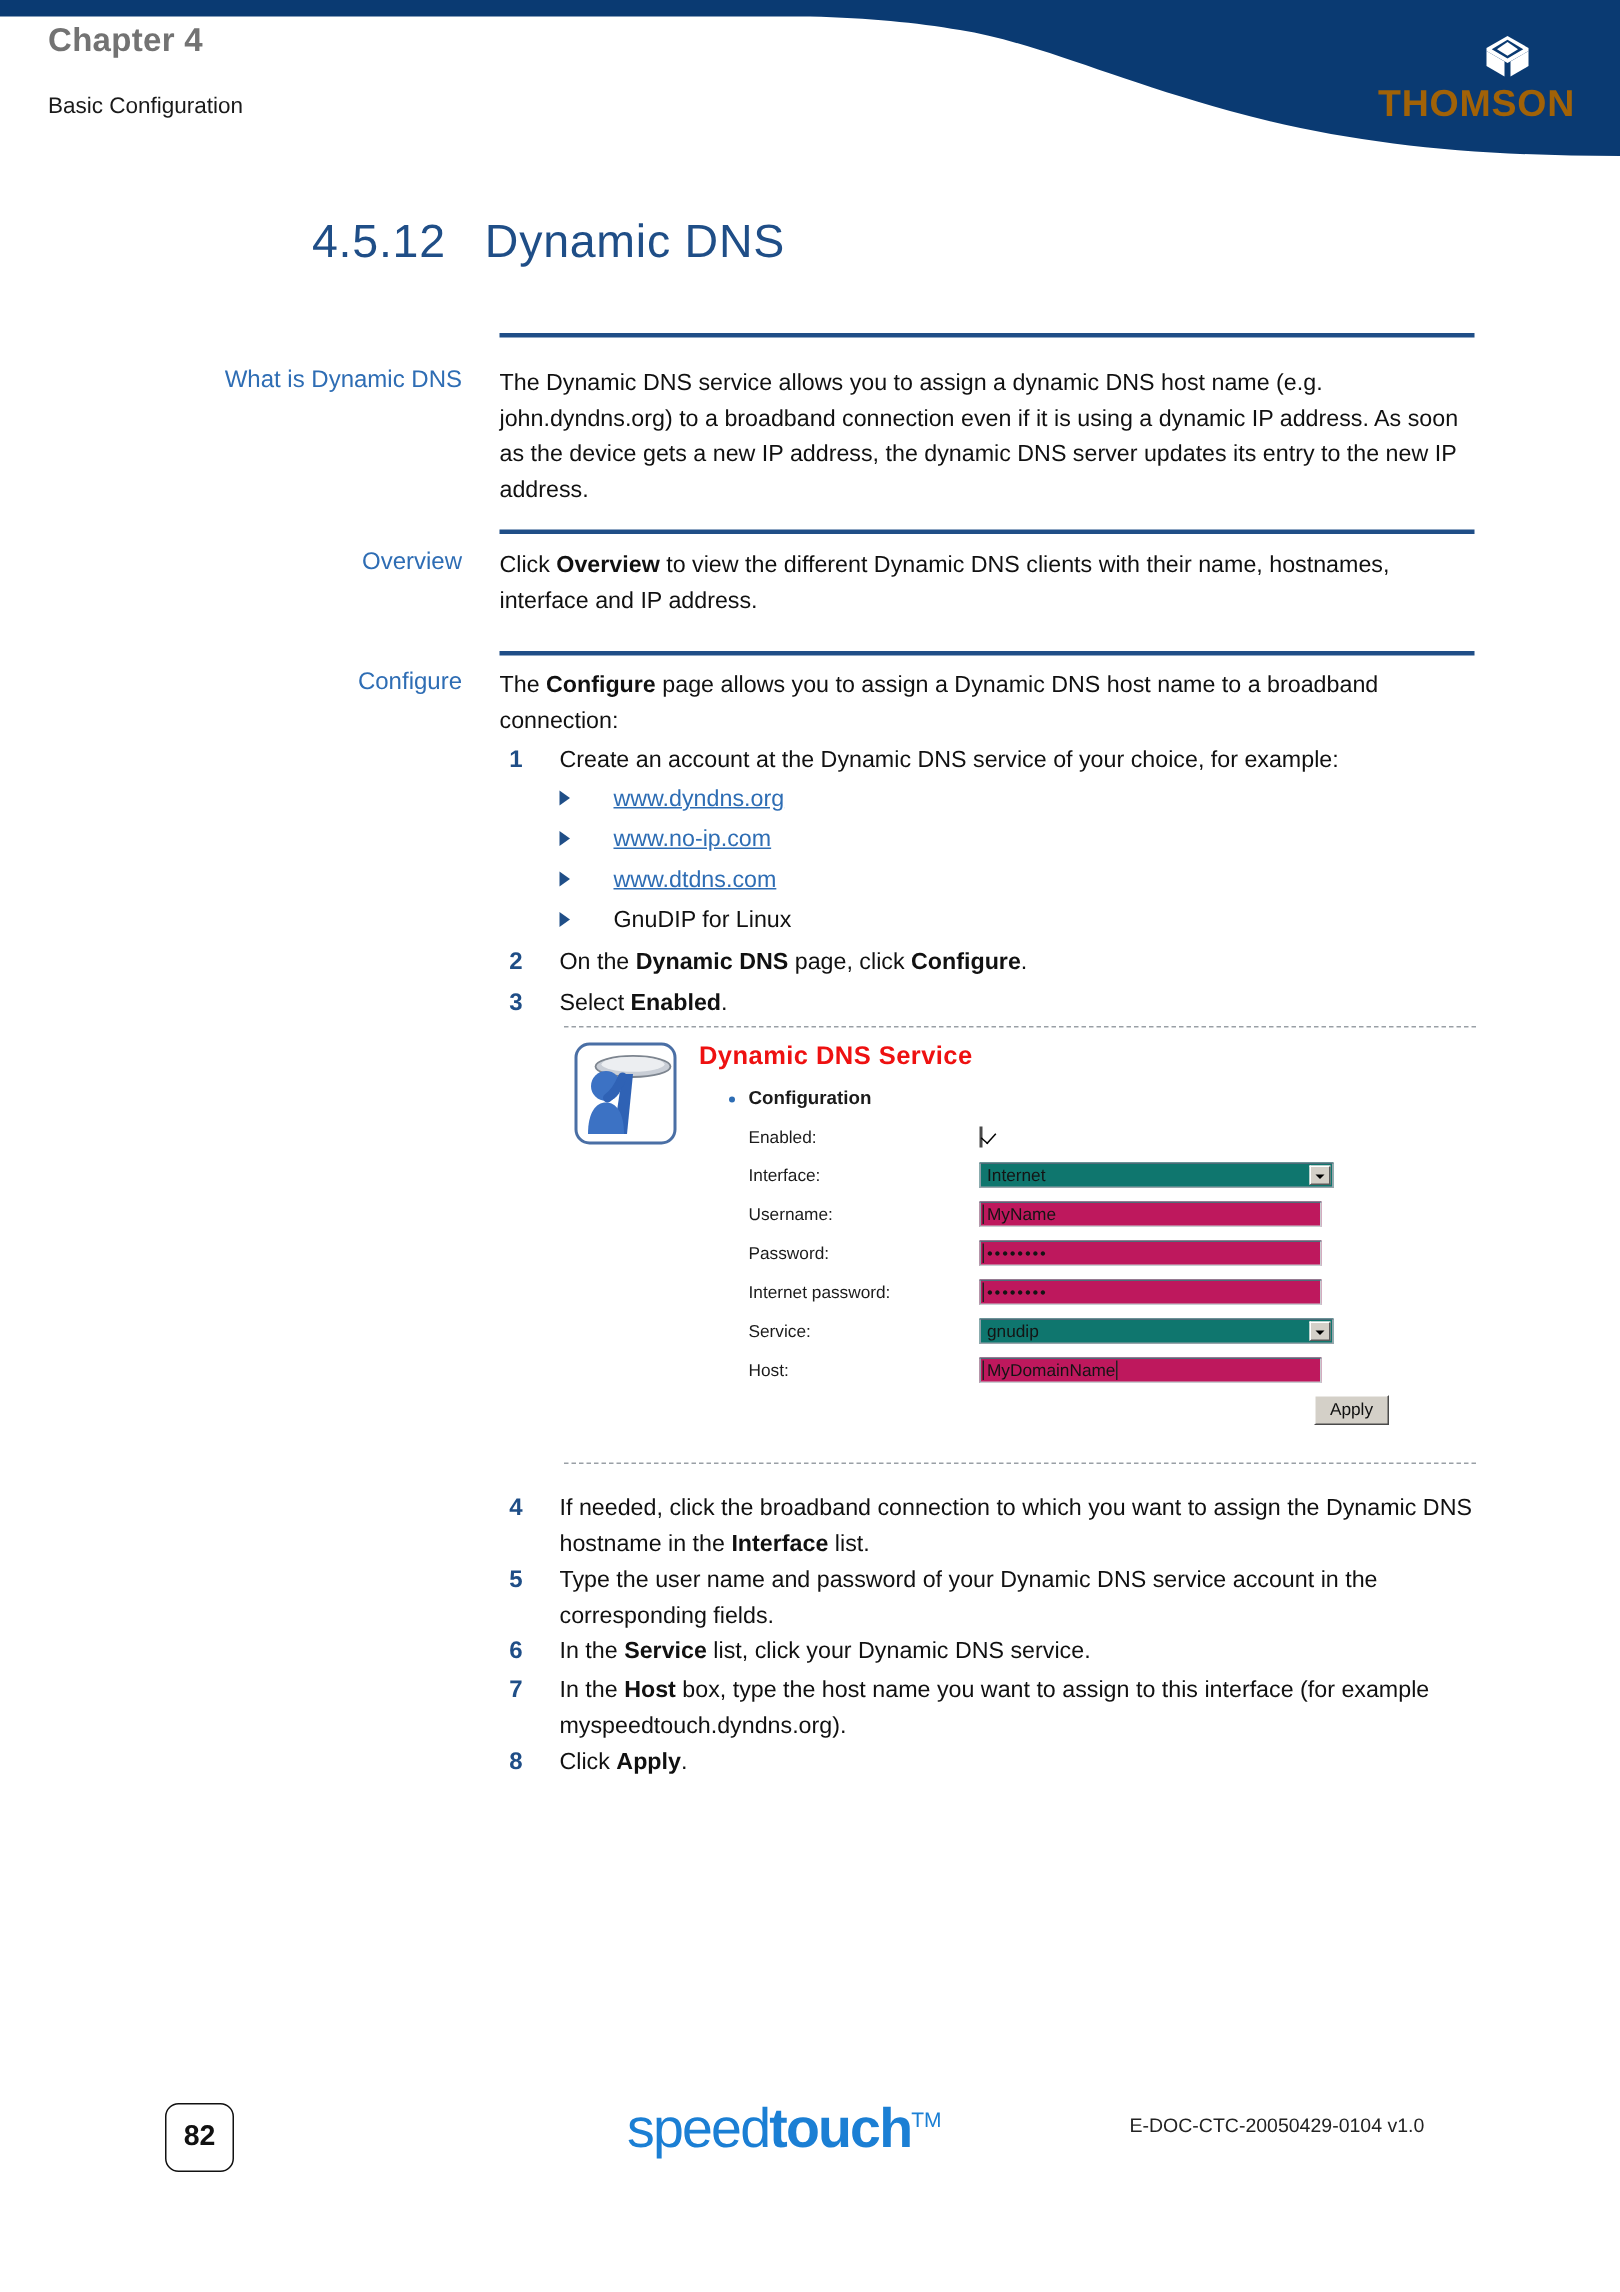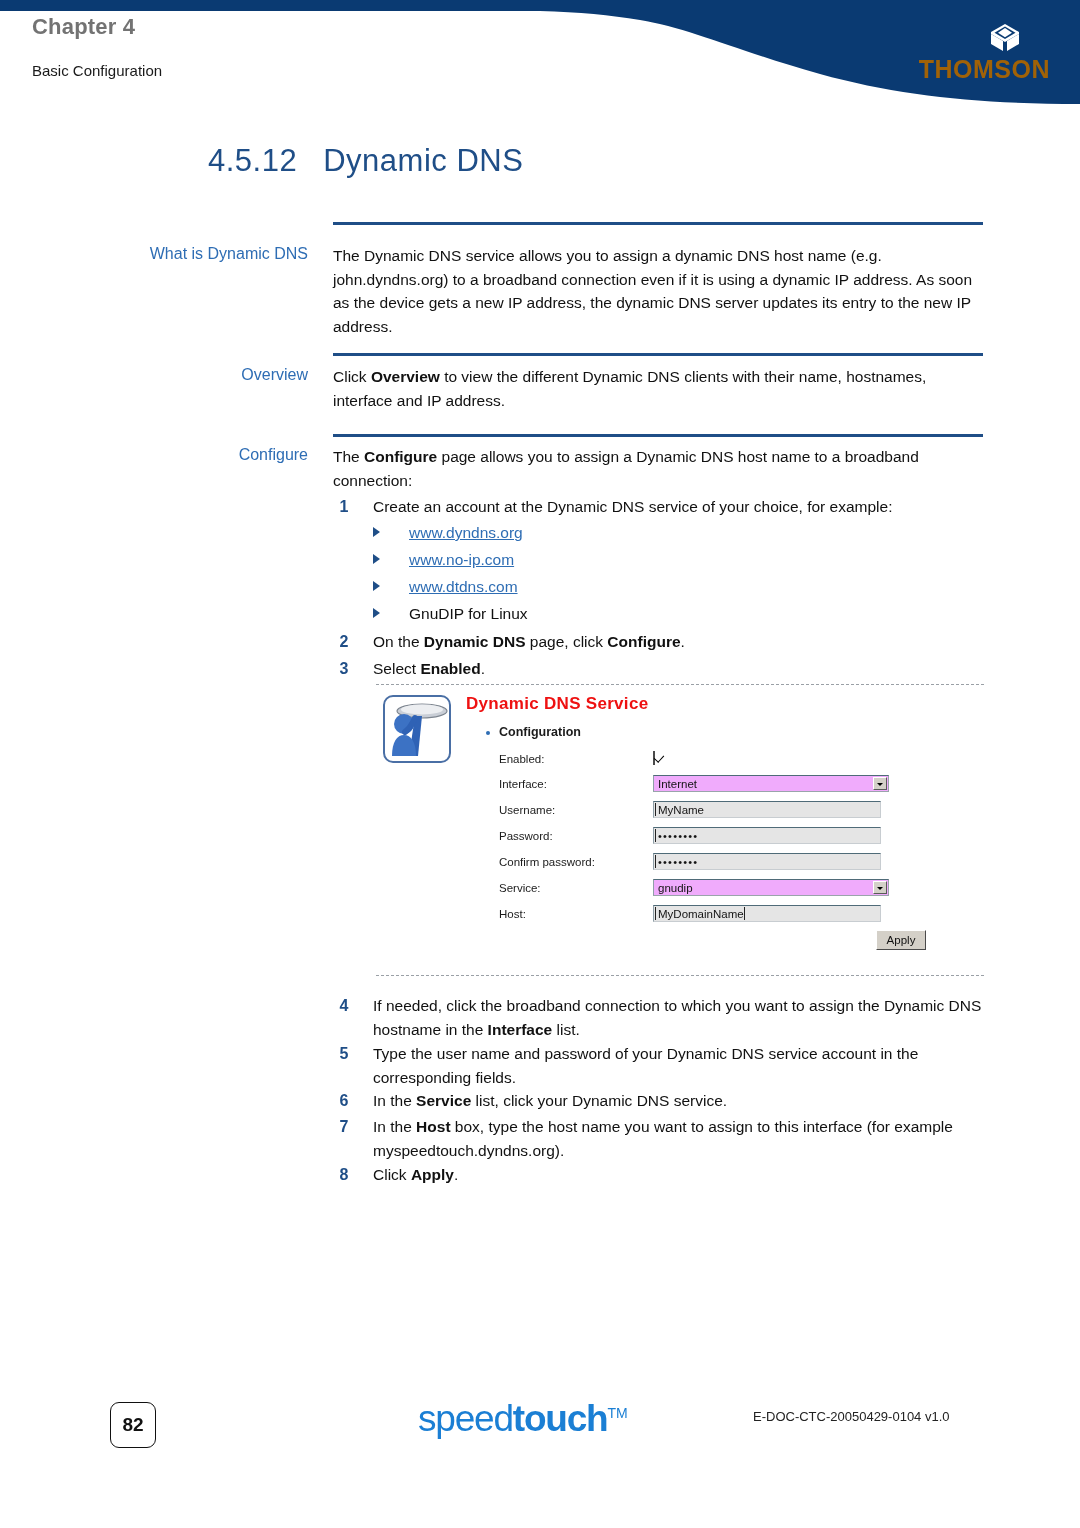--- a/index.html
+++ b/index.html
@@ -237,21 +237,21 @@
     width: 5px; height: 8px;
     border: solid #000;
     border-width: 0 1.6px 1.6px 0;
     transform: rotate(42deg);
   }
 
   .txtfield {
     width: 228px;
     height: 17px;
     box-sizing: border-box;
-    background: #e5e5e5;
+    background: #be185d;
     border: 1px solid #ffffff;
     border-top: 1px solid #4f6b78;
     border-left: 1px solid #8f9fa8;
     border-right: 1px solid #c8cdd1;
     border-bottom: 1px solid #c8cdd1;
     font-size: 11.5px;
     font-family: "Liberation Sans", sans-serif;
     color: #141414;
     padding: 0 2px;
     line-height: 15px;
@@ -276,21 +276,21 @@
   }
   .dots {
     letter-spacing: 1.2px;
     font-size: 11px;
   }
 
   .selfield {
     width: 236px;
     height: 17px;
     box-sizing: border-box;
-    background: #f0abfc;
+    background: #0f766e;
     border-top: 1px solid #4f6b78;
     border-left: 1px solid #8f9fa8;
     border-right: 1px solid #9aa4ab;
     border-bottom: 1px solid #9aa4ab;
     font-size: 11.5px;
     color: #141414;
     position: relative;
   }
   .selfield .val {
     position: absolute;
@@ -501,21 +501,21 @@
     <span class="flabel">Password:</span>
     <span class="fctl">
       <span class="txtfield" style="display:inline-block;">
         <span class="caret-l"></span>
         <span class="val dots">••••••••</span>
       </span>
     </span>
   </div>
 
   <div class="frow" style="top:169px;">
-    <span class="flabel">Confirm password:</span>
+    <span class="flabel">Internet password:</span>
     <span class="fctl">
       <span class="txtfield" style="display:inline-block;">
         <span class="caret-l"></span>
         <span class="val dots">••••••••</span>
       </span>
     </span>
   </div>
 
   <div class="frow" style="top:195px;">
     <span class="flabel">Service:</span>

